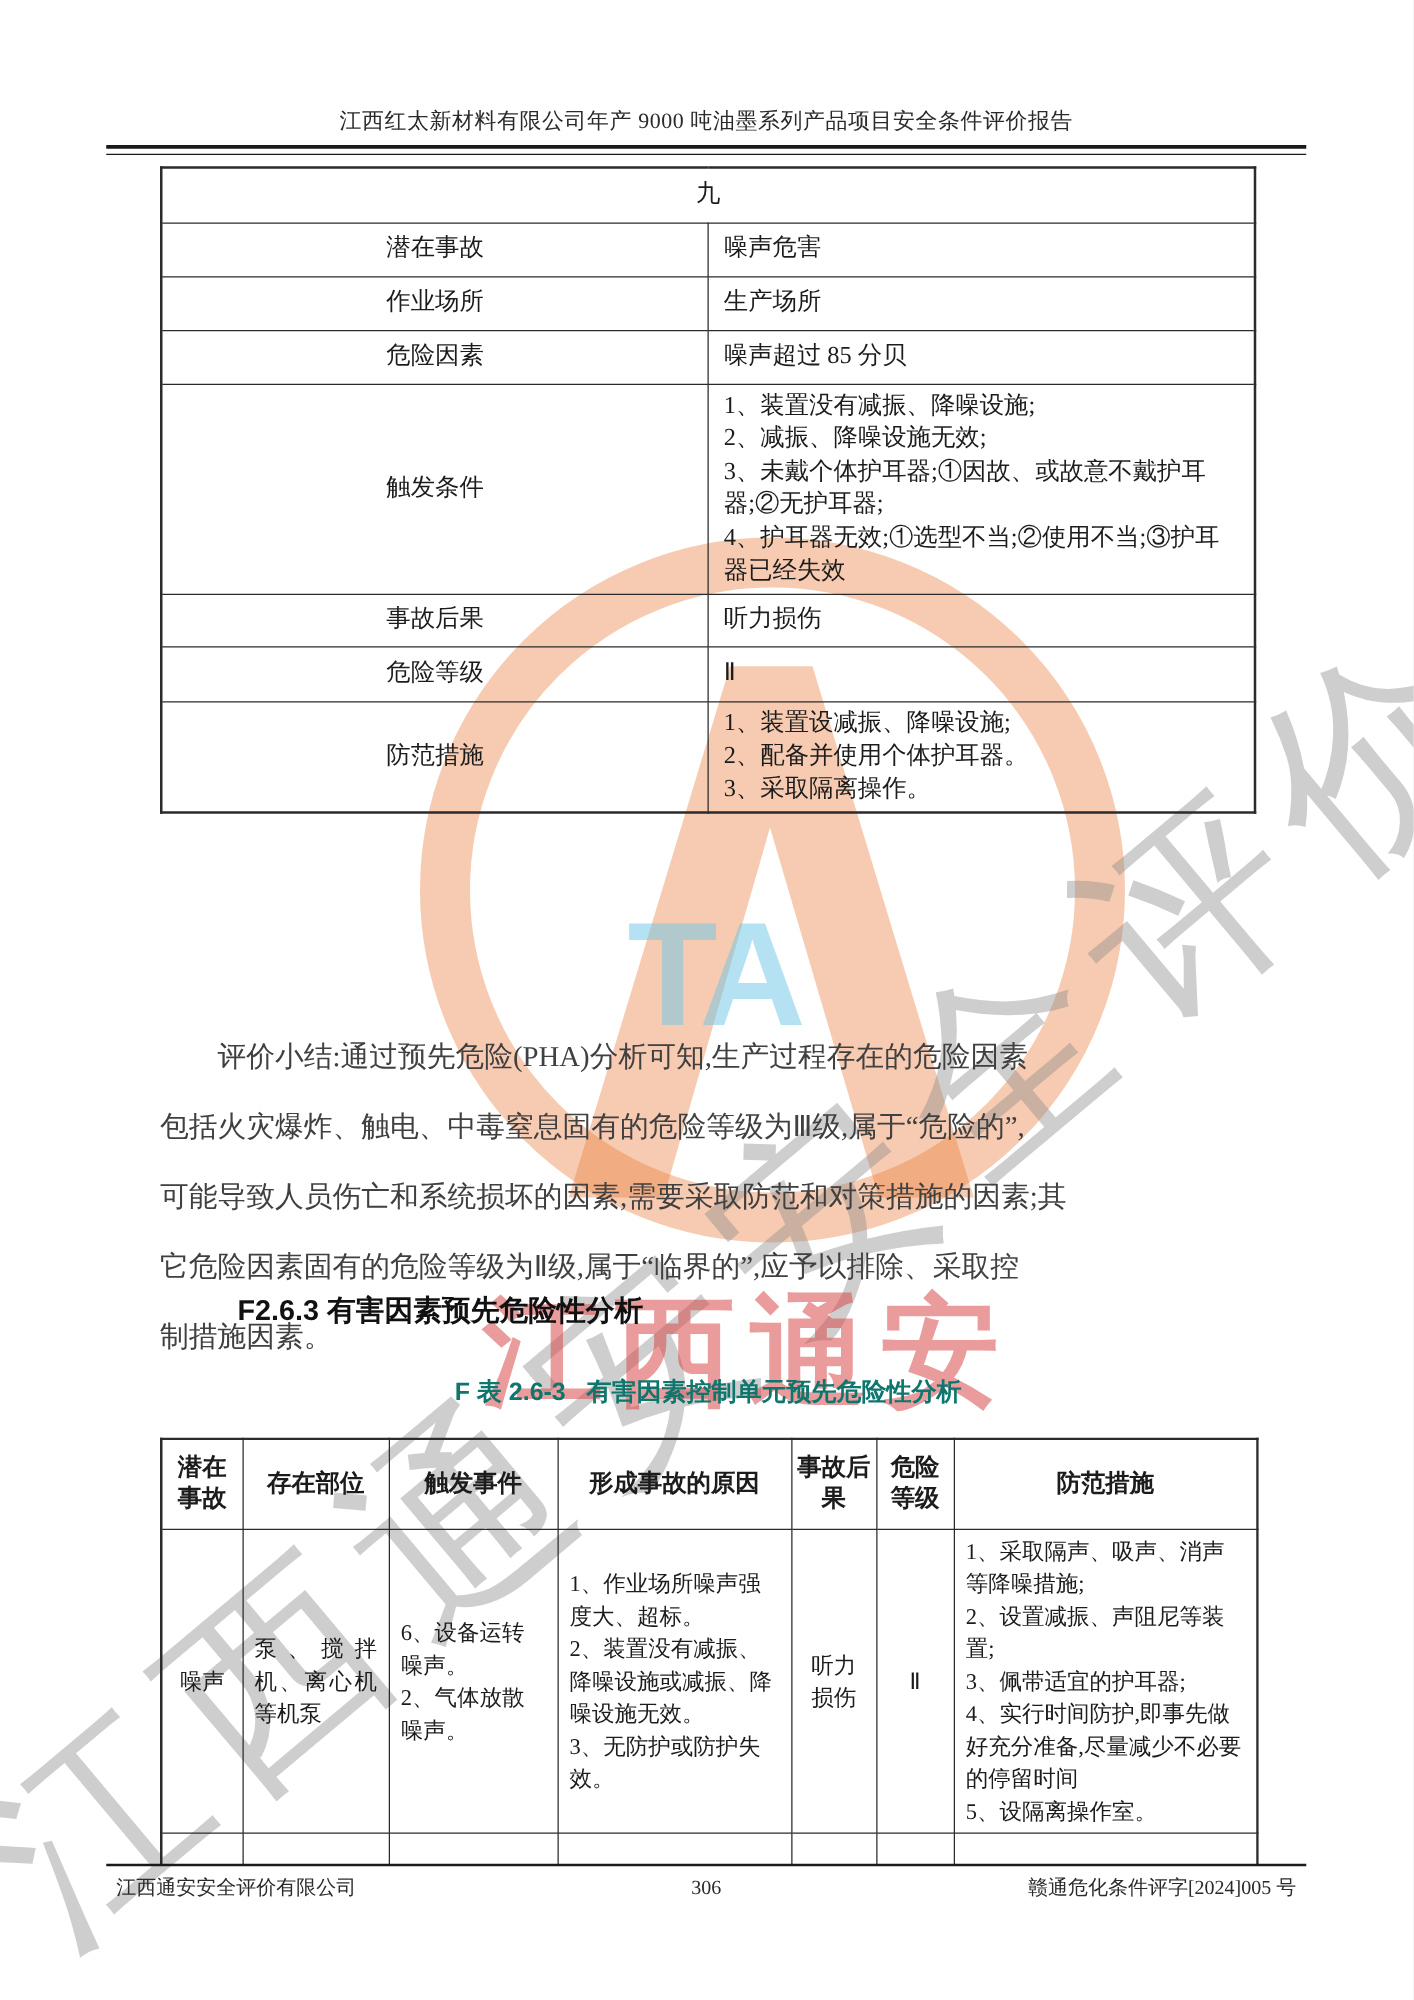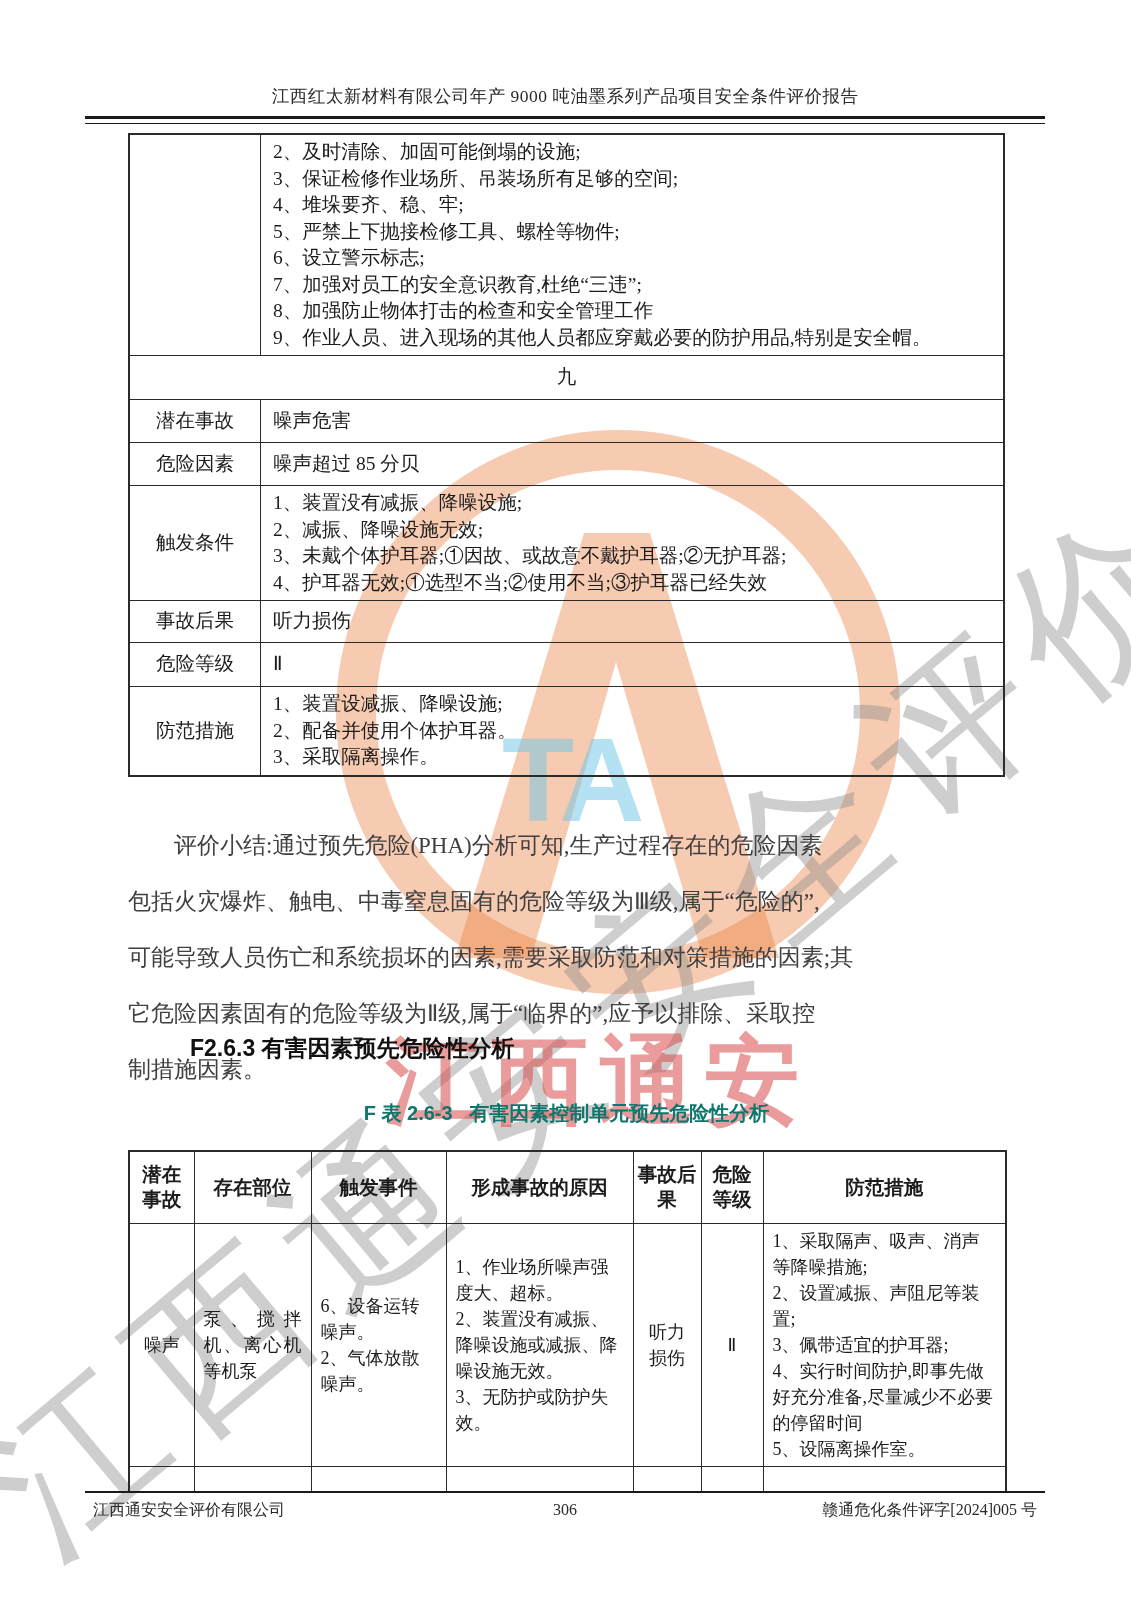--- a/index.html
+++ b/index.html
@@ -64,37 +64,30 @@
     <div class="wm-red">江西通安</div>
   </div>
 
   <div class="content">
 
     <div class="hdr-title">江西红太新材料有限公司年产 9000 吨油墨系列产品项目安全条件评价报告</div>
     <div class="hdr-rule"></div>
 
     <table class="t1">
       <tbody>
-          <tr style="height:210px;">
-        <td class="lbl"></td>
-        <td class="val">2、及时清除、加固可能倒塌的设施;
-3、保证检修作业场所、吊装场所有足够的空间;
-4、堆垛要齐、稳、牢;
-5、严禁上下抛接检修工具、螺栓等物件;
-6、设立警示标志;
-7、加强对员工的安全意识教育,杜绝“三违”;
-8、加强防止物体打击的检查和安全管理工作
-9、作业人员、进入现场的其他人员都应穿戴必要的防护用品,特别是安全帽。</td>
-      </tr>
       <tr style="height:44px;">
         <td class="sec" colspan="2">九</td>
       </tr>
       <tr style="height:43px;">
         <td class="lbl">潜在事故</td>
         <td class="val">噪声危害</td>
+      </tr>
+      <tr style="height:43px;">
+        <td class="lbl">作业场所</td>
+        <td class="val">生产场所</td>
       </tr>
       <tr style="height:43px;">
         <td class="lbl">危险因素</td>
         <td class="val">噪声超过 85 分贝</td>
       </tr>
       <tr style="height:110px;">
         <td class="lbl">触发条件</td>
         <td class="val">1、装置没有减振、降噪设施;
 2、减振、降噪设施无效;
 3、未戴个体护耳器;①因故、或故意不戴护耳器;②无护耳器;

